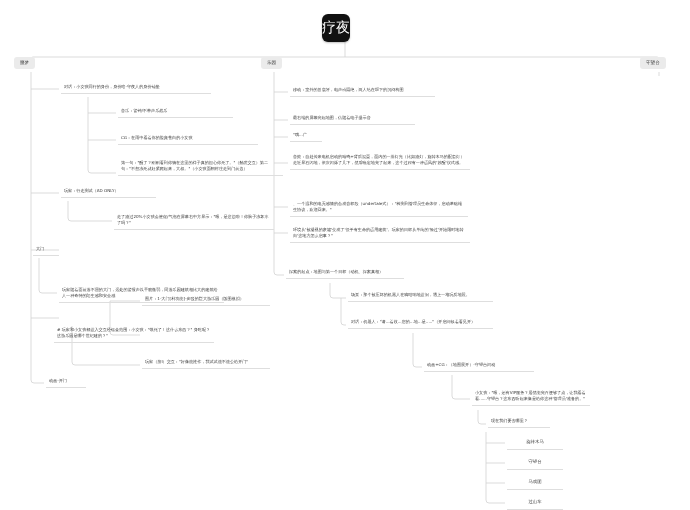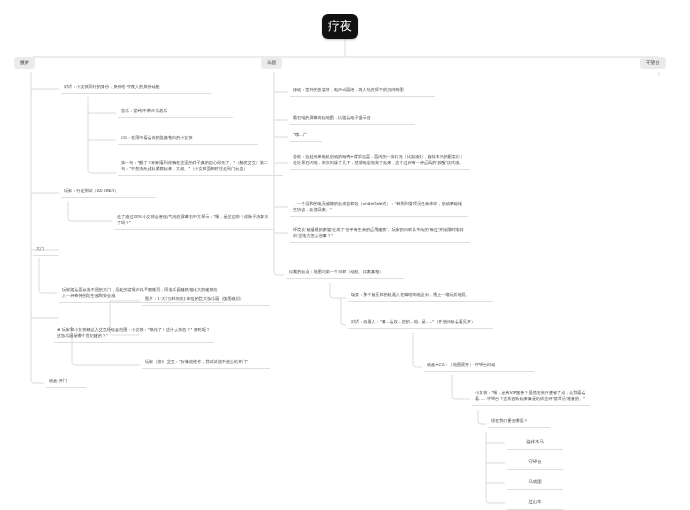--- a/index.html
+++ b/index.html
@@ -14,22 +14,22 @@
   
   #wires { position:absolute; left:0; top:0; width:690px; height:510px; pointer-events:none; }
   #wires path { fill:none; stroke:#d2d2d2; stroke-width:0.8; }
 
   
   .node { position:absolute; }
 
   .root {
     background:#111111; color:#ffffff;
     border-radius:6px;
-    padding:5px 6px;
-    font-size:12px; line-height:1.25;
+    padding:5px 0;
+    font-size:14px; line-height:1.25;
     white-space:nowrap;
     text-align:center;
     box-shadow:0 1px 2px rgba(0,0,0,.25);
   }
   .branch {
     background:#ebebeb; color:#333333;
     border-radius:3px;
     padding:3px 6px;
     font-size:4.6px; line-height:1.25;
     white-space:nowrap;

